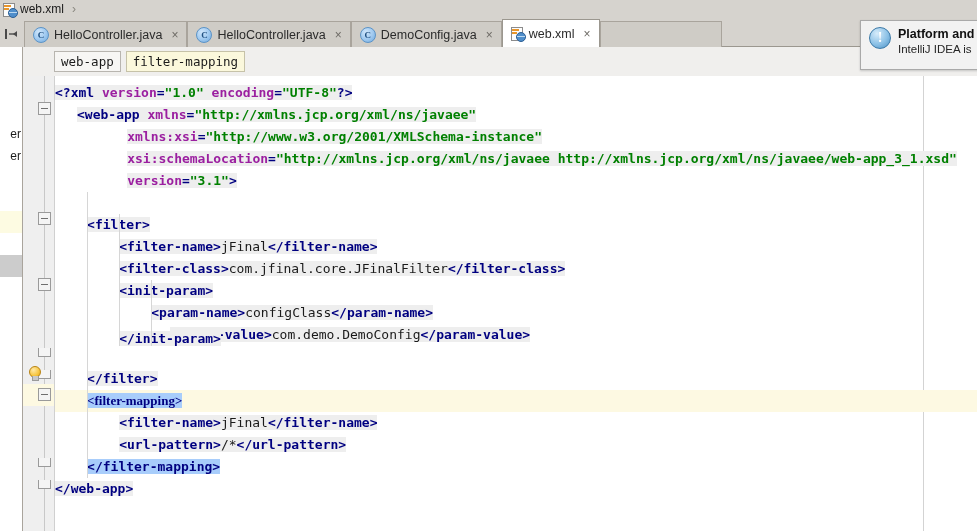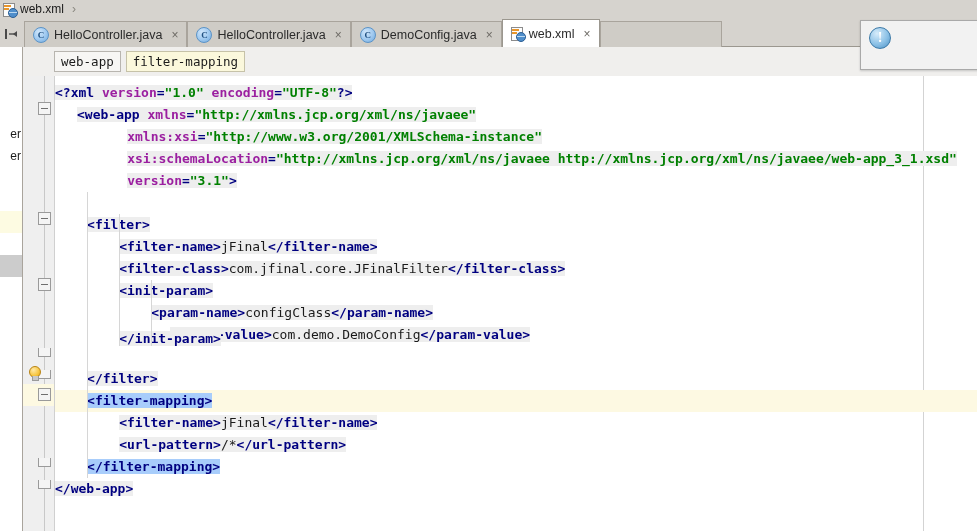--- a/index.html
+++ b/index.html
@@ -290,29 +290,33 @@
           <div class="line" style="top: 94px;"><span class="tok tagbg" style="margin-left: 72.18px;"><span class="tok attr">version</span><span class="tok eq">=</span><span class="tok val">"3.1"</span><span class="tok brk">&gt;</span></span></div>
           <div class="line" style="top: 116px;"></div>
           <div class="line" style="top: 138px;"><span class="tok tagbg" style="margin-left: 32.08px;"><span class="tok brk">&lt;</span><span class="tok tagname">filter</span><span class="tok brk">&gt;</span></span></div>
           <div class="line" style="top: 160px;"><span class="tok tagbg" style="margin-left: 64.16px;"><span class="tok brk">&lt;</span><span class="tok tagname">filter-name</span><span class="tok brk">&gt;</span><span class="tok txt">jFinal</span><span class="tok brk">&lt;/</span><span class="tok tagname">filter-name</span><span class="tok brk">&gt;</span></span></div>
           <div class="line" style="top: 182px;"><span class="tok tagbg" style="margin-left: 64.16px;"><span class="tok brk">&lt;</span><span class="tok tagname">filter-class</span><span class="tok brk">&gt;</span><span class="tok txt squiggle">com.jfinal.core.JFinalFilter</span><span class="tok brk">&lt;/</span><span class="tok tagname">filter-class</span><span class="tok brk">&gt;</span></span></div>
           <div class="line" style="top: 204px;"><span class="tok tagbg" style="margin-left: 64.16px;"><span class="tok brk">&lt;</span><span class="tok tagname">init-param</span><span class="tok brk">&gt;</span></span></div>
           <div class="line" style="top: 226px;"><span class="tok tagbg" style="margin-left: 96.24px;"><span class="tok brk">&lt;</span><span class="tok tagname">param-name</span><span class="tok brk">&gt;</span><span class="tok txt">configClass</span><span class="tok brk">&lt;/</span><span class="tok tagname">param-name</span><span class="tok brk">&gt;</span></span></div>
           <div class="line" style="top: 248px;"><span class="tok tagbg" style="margin-left: 115px;"><span class="tok brk">&lt;</span><span class="tok tagname">param-value</span><span class="tok brk">&gt;</span><span class="tok txt">com.demo.DemoConfig</span><span class="tok brk">&lt;/</span><span class="tok tagname">param-value</span><span class="tok brk">&gt;</span></span></div>
           <div class="line" style="top: 252px;"><span class="tok tagbg" style="margin-left: 64.16px;"><span class="tok brk">&lt;/</span><span class="tok tagname">init-param</span><span class="tok brk">&gt;</span></span></div>
           <div class="line" style="top: 292px;"><span class="tok tagbg" style="margin-left: 32.08px;"><span class="tok brk">&lt;/</span><span class="tok tagname">filter</span><span class="tok brk">&gt;</span></span></div>
-          <div class="line curline" style="top: 314px;"><span class="tok selhl" style="margin-left: 32.08px;"><span class="tok brk">&lt;</span><span class="tok tagname">filter-mapping</span><span class="tok brk">&gt;</span></span></div>
+          <div class="line curline" style="top: 314px;"><span class="tok selhl" style="margin-left: 32.08px; font-family: Liberation Serif, serif;"><span class="tok brk">&lt;</span><span class="tok tagname">filter-mapping</span><span class="tok brk">&gt;</span></span></div>
           <div class="line" style="top: 336px;"><span class="tok tagbg" style="margin-left: 64.16px;"><span class="tok brk">&lt;</span><span class="tok tagname">filter-name</span><span class="tok brk">&gt;</span><span class="tok txt">jFinal</span><span class="tok brk">&lt;/</span><span class="tok tagname">filter-name</span><span class="tok brk">&gt;</span></span></div>
           <div class="line" style="top: 358px;"><span class="tok tagbg" style="margin-left: 64.16px;"><span class="tok brk">&lt;</span><span class="tok tagname">url-pattern</span><span class="tok brk">&gt;</span><span class="tok txt">/*</span><span class="tok brk">&lt;/</span><span class="tok tagname">url-pattern</span><span class="tok brk">&gt;</span></span></div>
           <div class="line" style="top: 380px;"><span class="tok selhl" style="margin-left: 32.08px;"><span class="tok brk">&lt;/</span><span class="tok tagname">filter-mapping</span><span class="tok brk">&gt;</span></span></div>
           <div class="line" style="top: 402px;"><span class="tok tagbg" style="margin-left: 0px;"><span class="tok brk">&lt;/</span><span class="tok tagname">web-app</span><span class="tok brk">&gt;</span></span></div>
         </div>
     <div class="indentguide" style="left: 32.08px; top: 116px; height: 286px;"></div>
         <div class="indentguide" style="left: 64.16px; top: 138px; height: 132px;"></div>
         <div class="indentguide" style="left: 96.24px; top: 204px; height: 66px;"></div>
       </div>
   </div>
 
   <div class="balloon">
     <div class="info">!</div>
+    <div class="btxt">
+      <div class="btitle">Platform and</div>
+      <div class="bbody">IntelliJ IDEA is</div>
+    </div>
   </div>
 
 </div>
 
 </body></html>

